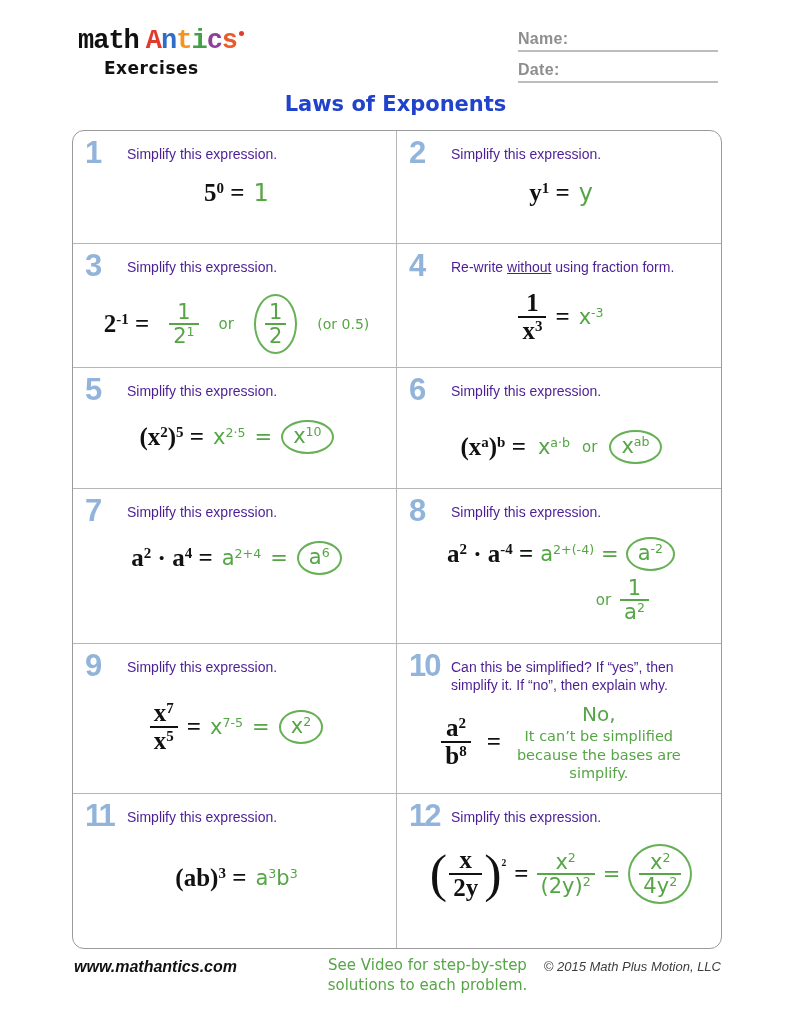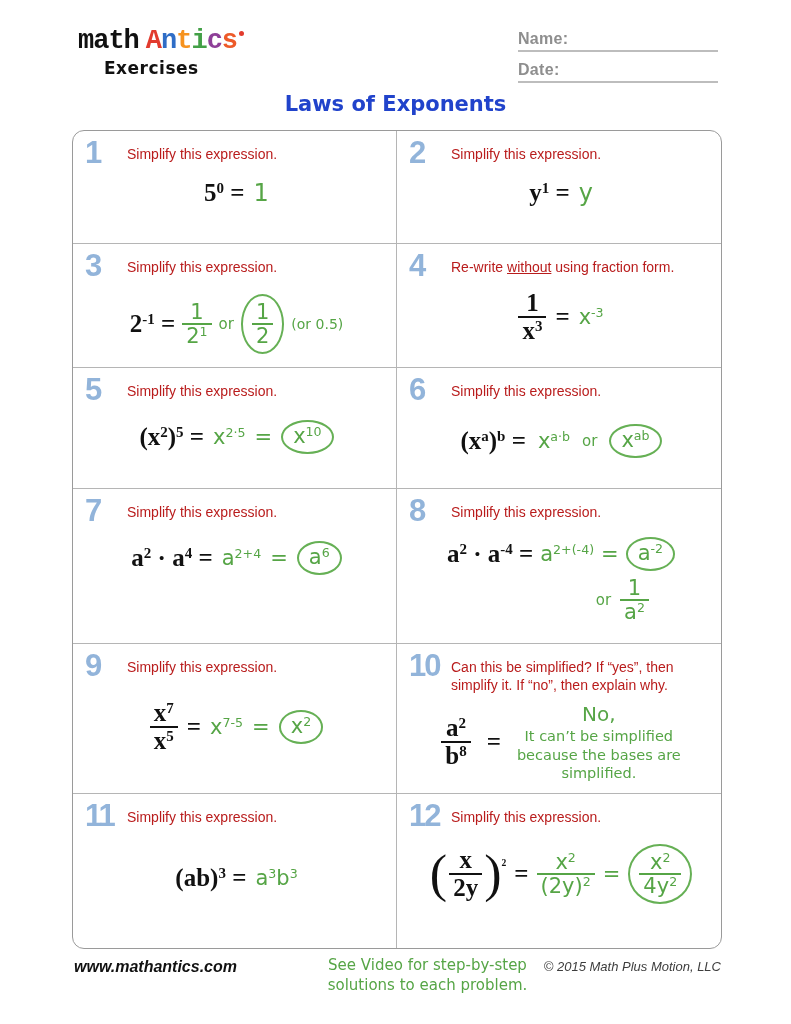--- a/index.html
+++ b/index.html
@@ -30,21 +30,21 @@
         grid-template-rows:113px 124px 121px 155px 150px 154px;
         border:1.5px solid #9a9a9a;border-radius:12px;background:#fff;}
   .cell{border-right:1px solid #b5b5b5;border-bottom:1px solid #b5b5b5;
         padding:8px 8px 2px 12px;position:relative;overflow:hidden;}
   .cell:nth-child(2n){border-right:none;}
   .cell:nth-child(n+11){border-bottom:none;}
 
   .head{display:flex;gap:8px;align-items:flex-start;}
   .pnum{font-weight:700;font-size:31px;color:#92b4da;line-height:0.9;min-width:34px;
         letter-spacing:-2px;}
-  .prompt{font-size:14px;color:#b91c1c;padding-top:6px;line-height:1.3;}
+  .prompt{font-size:14px;color:#4c1d95;padding-top:6px;line-height:1.3;}
   .uline{text-decoration:underline;}
 
   .mline{display:flex;align-items:center;justify-content:center;gap:9px;margin-top:12px;}
   .bm{font-family:"Liberation Serif",serif;font-weight:700;color:#111;font-size:25px;}
   .gm{font-family:"DejaVu Sans",sans-serif;color:#56a546;font-size:21px;}
   .gm-big{font-size:24px;}
   .gm-sm{font-size:14px;}
   .or{font-size:15px;color:#56a546;font-family:"DejaVu Sans",sans-serif;}
   .sp{font-size:60%;position:relative;top:-0.55em;letter-spacing:0;}
   .frac{display:inline-flex;flex-direction:column;align-items:center;line-height:1.05;
@@ -114,21 +114,21 @@
         <span class="bm"><span>y</span><span class="sp">1</span> <span>=</span></span>
         <span class="gm gm-big">y</span>
       </div>
     </div>
 
     <div class="cell">
       <div class="head">
           <span class="pnum">3</span>
         <span class="prompt">Simplify this expression.</span>
         </div>
-      <div class="mline" style="margin-top:14px;gap:7px;">
+      <div class="mline" style="margin-top:14px;gap:20px;">
         <span class="bm"><span>2</span><span class="sp">-1</span> <span>=</span></span>
         <span class="gm frac">
             <span class="num">1</span>
             <span class="den"><span>2</span><span class="sp">1</span></span>
           </span>
         <span class="or">or</span>
         <span class="circ circ-tall">
             <span class="gm frac">
               <span class="num">1</span>
               <span class="den">2</span>
@@ -166,21 +166,21 @@
             <span class="gm"><span>x</span><span class="sp">10</span></span>
           </span>
       </div>
     </div>
 
     <div class="cell">
       <div class="head">
           <span class="pnum">6</span>
         <span class="prompt">Simplify this expression.</span>
         </div>
-      <div class="mline" style="margin-top:20px;gap:12px;">
+      <div class="mline" style="margin-top:26px;gap:12px;">
         <span class="bm"><span>(</span><span>x</span><span class="sp">a</span><span>)</span><span class="sp">b</span> <span>=</span></span>
         <span class="gm"><span>x</span><span class="sp">a·b</span></span>
         <span class="or">or</span>
         <span class="circ">
             <span class="gm"><span>x</span><span class="sp">ab</span></span>
           </span>
       </div>
     </div>
 
     <div class="cell">
@@ -247,21 +247,21 @@
       <div class="mline" style="margin-top:8px;gap:16px;">
         <span class="bm frac">
             <span class="num"><span>a</span><span class="sp">2</span></span>
             <span class="den"><span>b</span><span class="sp">8</span></span>
           </span>
         <span class="bm">=</span>
         <span class="ansblock">
           <div class="no">No,</div>
           <div class="expl">It can’t be simplified</div>
           <div class="expl">because the bases are</div>
-          <div class="expl">simplified.</div>
+          <div class="expl">simplify.</div>
         </span>
       </div>
     </div>
 
     <div class="cell">
       <div class="head">
           <span class="pnum">11</span>
         <span class="prompt">Simplify this expression.</span>
         </div>
       <div class="mline" style="margin-top:34px;">

